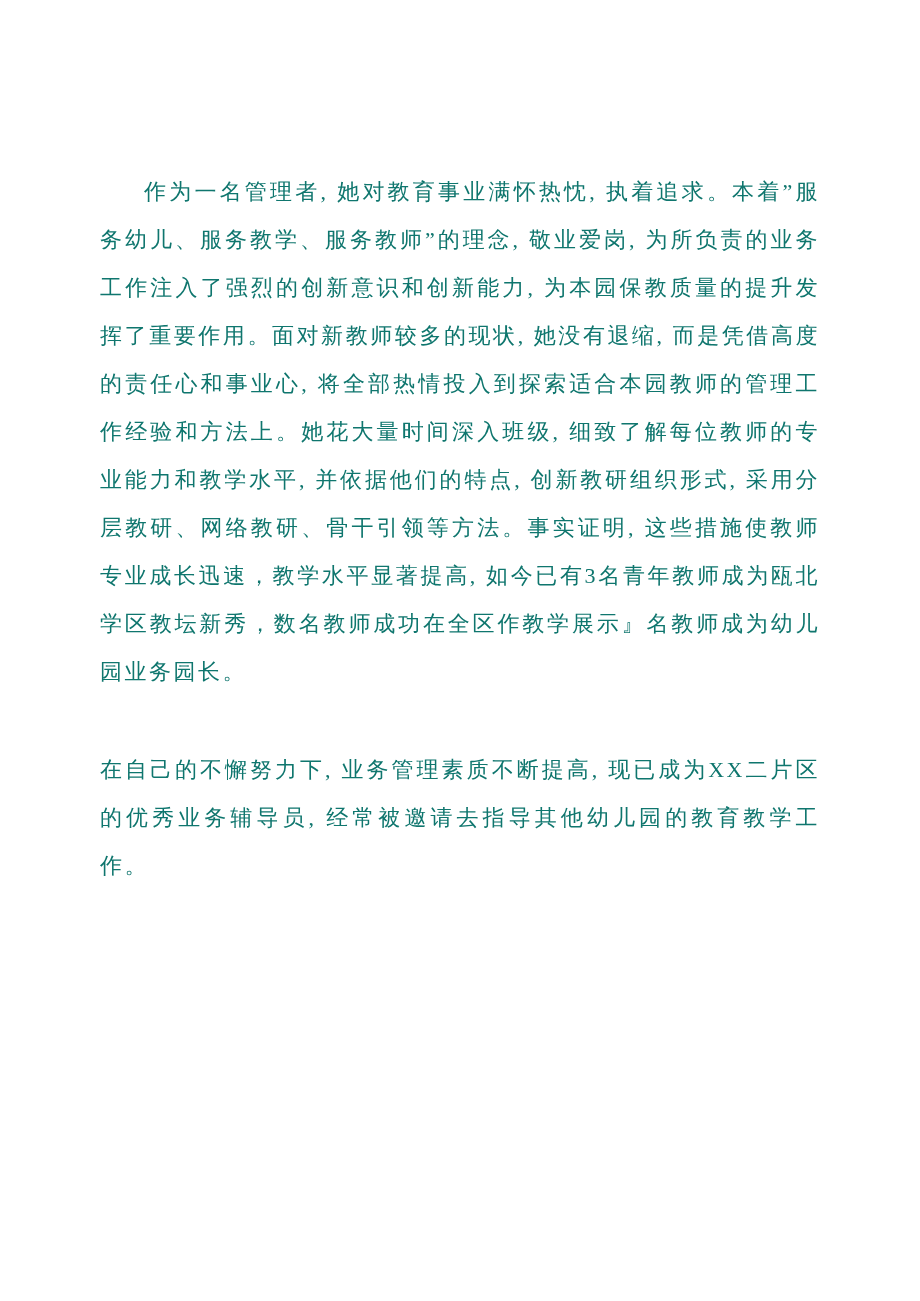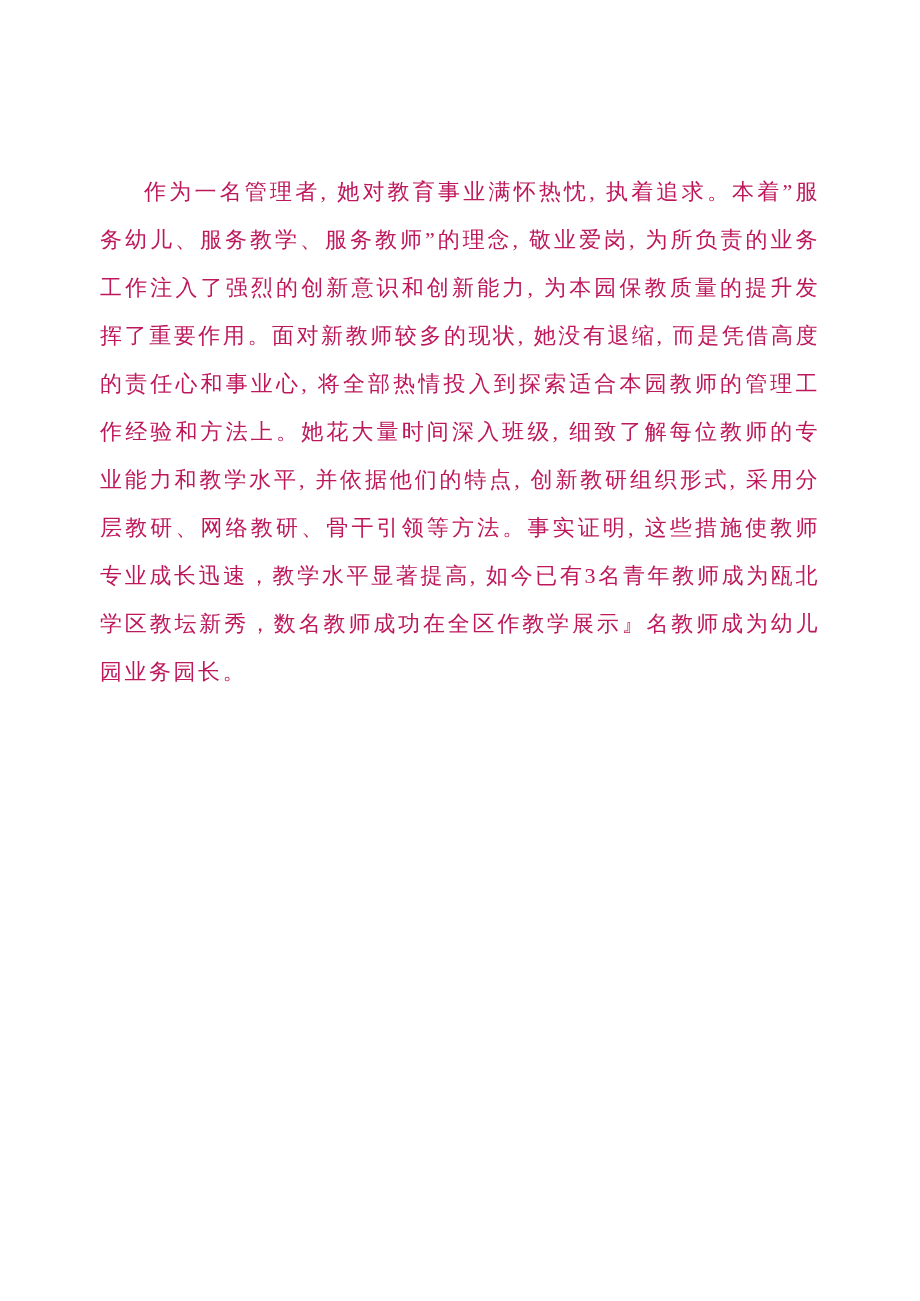--- a/index.html
+++ b/index.html
@@ -7,21 +7,21 @@
     padding: 0;
     background: #ffffff;
   }
   .page {
     position: relative;
     width: 920px;
     height: 1301px;
     box-sizing: border-box;
     padding: 168px 100px 0 100px;
     background: #ffffff;
-    color: #be185d;
+    color: #0f766e;
     font-family: "Liberation Serif", "DejaVu Serif", serif;
     font-size: 22px;
     overflow: hidden;
   }
   .para {
     margin: 0 0 50px 0;
     line-height: 48px;
     letter-spacing: 2.5px;
     text-align: justify;
     text-justify: inter-ideograph;
@@ -29,13 +29,14 @@
   }
   .para.indent {
     text-indent: 2em;
   }
 </style>
 </head>
 <body>
 
 <div class="page">
   <p class="para indent">作为一名管理者, 她对教育事业满怀热忱, 执着追求。本着”服务幼儿、服务教学、服务教师”的理念, 敬业爱岗, 为所负责的业务工作注入了强烈的创新意识和创新能力, 为本园保教质量的提升发挥了重要作用。面对新教师较多的现状, 她没有退缩, 而是凭借高度的责任心和事业心, 将全部热情投入到探索适合本园教师的管理工作经验和方法上。她花大量时间深入班级, 细致了解每位教师的专业能力和教学水平, 并依据他们的特点, 创新教研组织形式, 采用分层教研、网络教研、骨干引领等方法。事实证明, 这些措施使教师专业成长迅速，教学水平显著提高, 如今已有3名青年教师成为瓯北学区教坛新秀，数名教师成功在全区作教学展示』名教师成为幼儿园业务园长。</p>
+  <p class="para">在自己的不懈努力下, 业务管理素质不断提高, 现已成为XX二片区的优秀业务辅导员, 经常被邀请去指导其他幼儿园的教育教学工作。</p>
 </div>
 
 </body></html>

